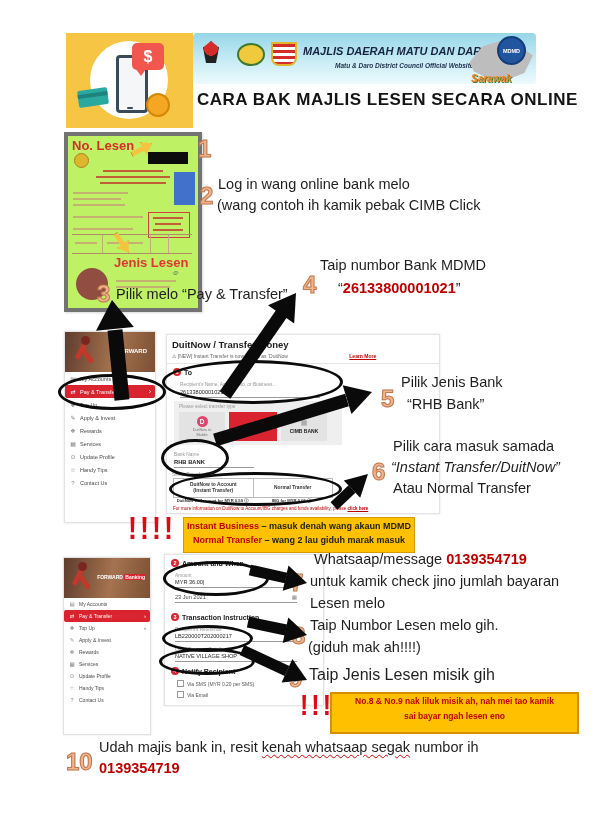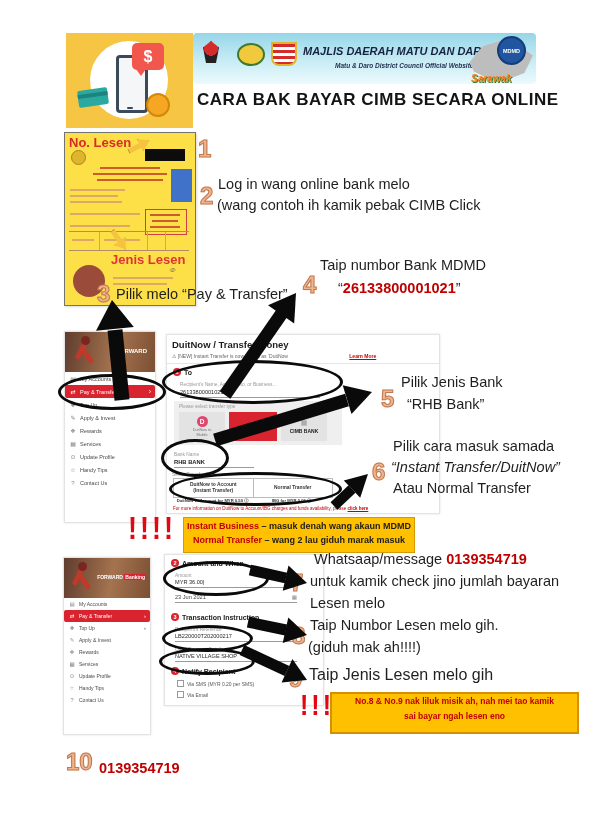--- a/index.html
+++ b/index.html
@@ -13,21 +13,21 @@
   .ellipse{position:absolute;border:3.5px solid #0b0b0b;border-radius:50%;}
   .arrow{position:absolute;}
   
   .warnbox{position:absolute;background:#ffc000;border:1.5px solid #d49a00;text-align:center;color:#c00000;font-weight:bold;}
   .excl{position:absolute;color:#e30613;font-weight:800;letter-spacing:3px;transform:scaleY(1.15);}
   
   .banner{position:absolute;left:193px;top:33px;width:343px;height:51px;background:linear-gradient(180deg,#96d6e8 0%,#c9ecf5 55%,#ecfafd 100%);border-radius:4px;}
   .pgtitle{position:absolute;left:197px;top:90px;font-size:17px;font-weight:bold;color:#141414;letter-spacing:.5px;}
   .yellowbox{position:absolute;left:66px;top:33px;width:127px;height:95px;background:#f6c544;}
   
-  .lic{position:absolute;left:64px;top:132px;width:130px;height:172px;background:#fde047;border:1px solid #737373;box-shadow:1px 1px 2px rgba(0,0,0,.15);}
+  .lic{position:absolute;left:64px;top:132px;width:130px;height:172px;background:#bef264;border:4px solid #737373;box-shadow:1px 1px 2px rgba(0,0,0,.15);}
   .licline{position:absolute;background:#c98a7a;opacity:.65;height:1.5px;}
   .licredline{position:absolute;background:#c0392b;opacity:.8;height:2px;}
   
   .card{position:absolute;background:#fff;border:1px solid #e3e3e3;box-shadow:0 0 2px rgba(0,0,0,.12);}
   .srow{display:flex;align-items:center;padding:0 4px;gap:3px;color:#4a4a4a;}
   .srow .sic{color:#8a8a8a;flex:0 0 8px;text-align:center;}
   .srow.active{background:#d9232e;color:#fff;border-radius:2px;}
   .srow.active .sic{color:#fff;}
   .schev{margin-left:auto;color:inherit;}
   .runner{position:relative;background:linear-gradient(100deg,#5f3c2e 0%,#a5734f 55%,#7c5034 100%);overflow:hidden;}
@@ -75,21 +75,21 @@
     <div class="abs" style="left:78px;top:9px;width:22px;height:20px;background:repeating-linear-gradient(180deg,#d42b2b 0 3px,#fff 3px 6px);border:2px solid #e0b52e;border-radius:0 0 8px 8px;"></div>
     <div class="abs" style="left:110px;top:12px;font-size:11px;font-weight:bold;font-style:italic;color:#16233f;white-space:nowrap;">MAJLIS DAERAH MATU DAN DARO</div>
     <div class="abs" style="left:142px;top:29px;font-size:6.5px;font-weight:bold;font-style:italic;color:#1d2c4c;white-space:nowrap;">Matu &amp; Daro District Council Official Website</div>
     <div class="abs" style="left:268px;top:4px;width:72px;height:46px;background:#bdbdbd;clip-path:polygon(12% 55%,30% 20%,55% 8%,80% 18%,100% 40%,88% 78%,60% 95%,35% 88%,18% 75%);"></div>
     <div class="abs" style="left:304px;top:3px;width:25px;height:25px;border-radius:50%;background:#2255a0;border:2px solid #123c7a;display:flex;align-items:center;justify-content:center;">
       <span style="color:#fff;font-size:5.5px;font-weight:bold;">MDMD</span>
     </div>
     <div class="abs" style="left:278px;top:40px;font-size:10px;font-weight:bold;font-style:italic;color:#f58220;text-shadow:1px 1px 0 #3d7a2e;">Sarawak</div>
   </div>
 
-  <div class="pgtitle">CARA BAK BAYAR CIMB SECARA ONLINE</div>
+  <div class="pgtitle">CARA BAK MAJLIS LESEN SECARA ONLINE</div>
 
   <div class="lic">
     <div class="abs" style="left:4px;top:2px;font-size:13px;font-weight:bold;color:#d92b2b;">No. Lesen</div>
     <div class="yarrow" style="left:62px;top:6px;transform:rotate(-28deg);"></div>
     <div class="abs" style="left:80px;top:16px;width:40px;height:12px;background:#0c0c0c;"></div>
     <div class="abs" style="left:6px;top:17px;width:13px;height:13px;border-radius:50%;background:#e0b52e;border:1px solid #a8821d;"></div>
     <div class="licredline" style="left:35px;top:34px;width:60px;"></div>
     <div class="licredline" style="left:28px;top:40px;width:74px;"></div>
     <div class="licredline" style="left:32px;top:46px;width:66px;"></div>
     <div class="licline" style="left:5px;top:56px;width:55px;"></div>
@@ -329,29 +329,32 @@
   </div>
   <span class="stepnum" style="left:290px;top:571px;">7</span>
   <div class="steptext" style="left:310px;top:573px;">untuk kamik check jino jumlah bayaran</div>
   <div class="steptext" style="left:310px;top:595px;">Lesen melo</div>
 
   <span class="stepnum" style="left:292px;top:624px;">8</span>
   <div class="steptext" style="left:310px;top:617px;">Taip Numbor Lesen melo gih.</div>
   <div class="steptext" style="left:308px;top:639px;">(giduh mak ah!!!!)</div>
 
   <span class="stepnum" style="left:289px;top:667px;">9</span>
-  <div class="steptext" style="left:309px;top:666px;font-size:16px;">Taip Jenis Lesen melo gih</div>
+  <div class="steptext" style="left:309px;top:666px;font-size:16px;">Taip Jenis Lesen misik gih</div>
 
   <div class="excl" style="left:300px;top:691px;font-size:25px;">!!!!</div>
   <div class="warnbox" style="left:330px;top:692px;width:245px;height:38px;font-size:8.5px;line-height:1.8;border:2px solid #d49000;">
     <div>No.8 &amp; No.9 nak liluk misik ah, nah mei tao kamik</div>
     <div>sai bayar ngah lesen eno</div>
   </div>
 
   <span class="stepnum" style="left:66px;top:750px;">10</span>
+  <div class="steptext" style="left:99px;top:739px;">
+    <span>Udah majis bank in, resit </span><span class="sq">kenah whatsaap segak</span><span> numbor ih</span>
+  </div>
   <div class="steptext redtxt" style="left:99px;top:760px;">0139354719</div>
 
   <svg class="arrow" style="left:80px;top:290px;" width="80" height="120" viewBox="0 0 80 120">
     <line x1="42" y1="110" x2="35" y2="40" stroke="#0a0a0a" stroke-width="15"></line>
     <polygon points="32,10 53.8,37 16,40.8" fill="#0a0a0a"></polygon>
   </svg>
   <svg class="arrow" style="left:215px;top:283px;" width="95" height="125" viewBox="0 0 95 125">
     <line x1="10" y1="112" x2="67" y2="30" stroke="#0a0a0a" stroke-width="13"></line>
     <polygon points="81,10 79.2,40.4 53,22.2" fill="#0a0a0a"></polygon>
   </svg>

